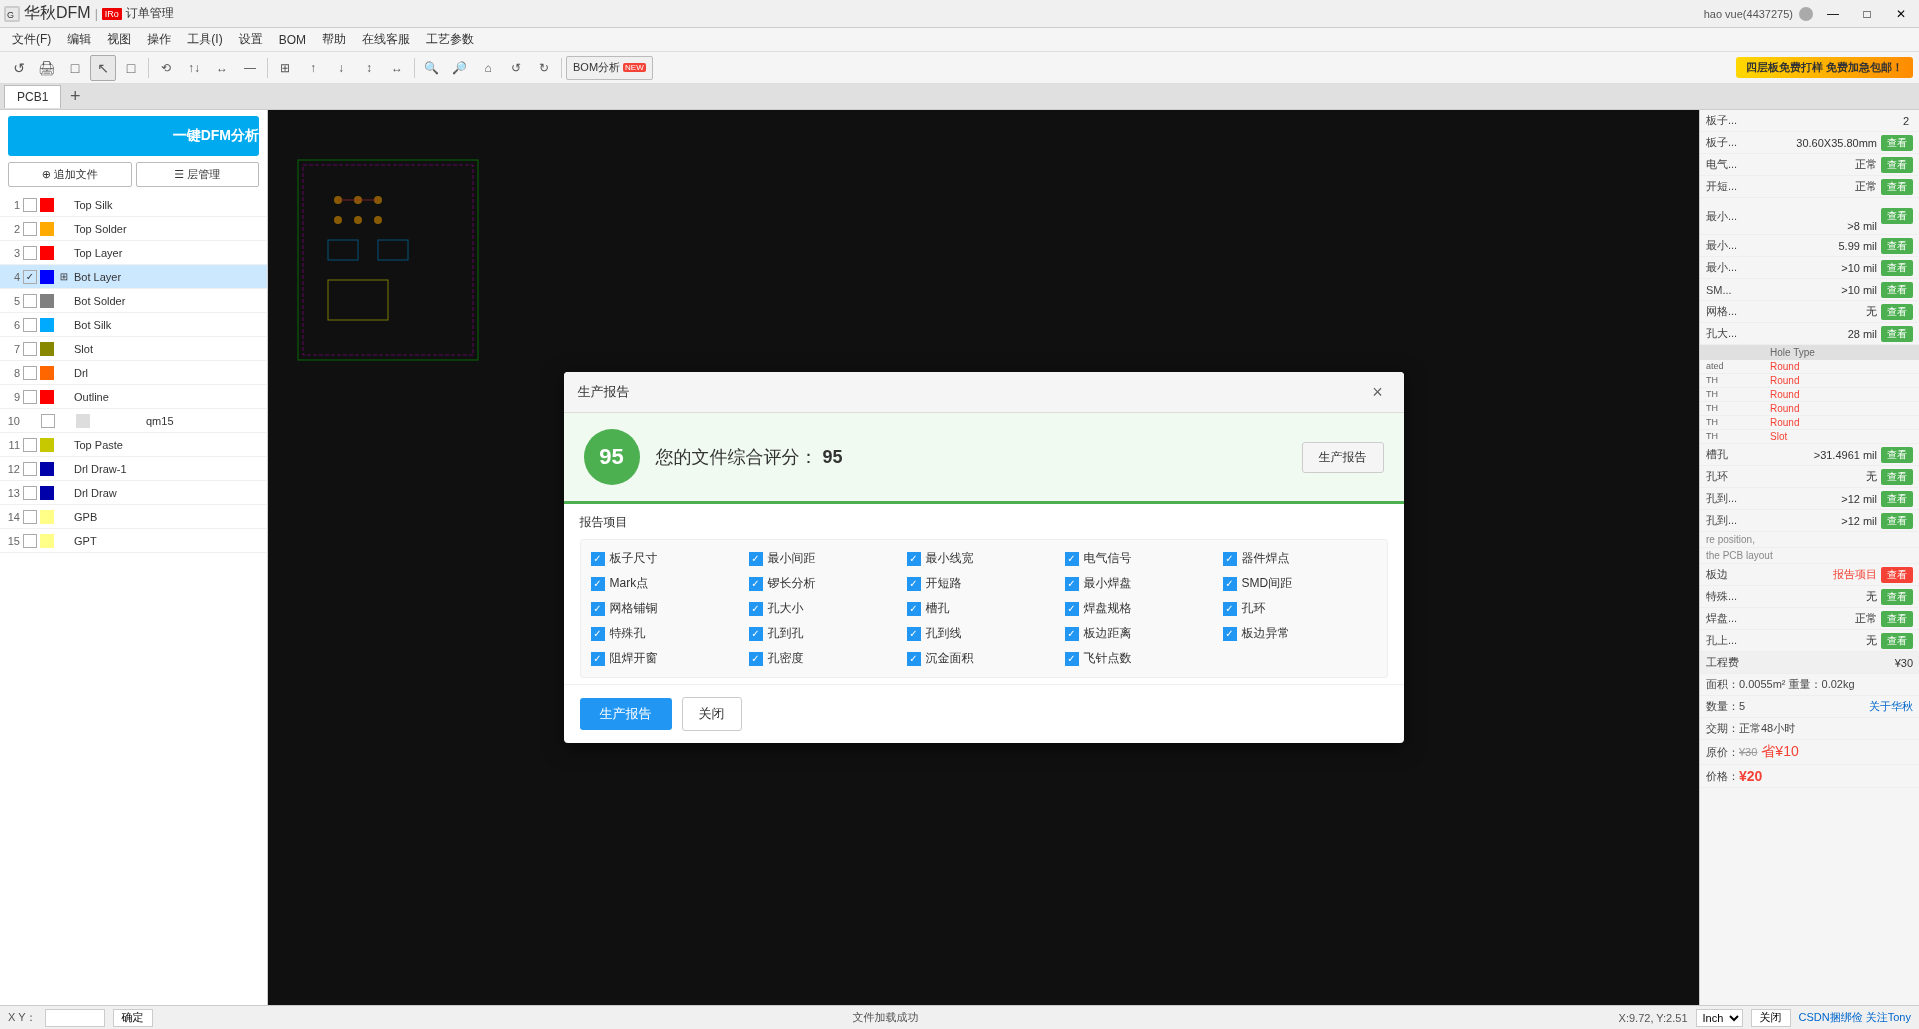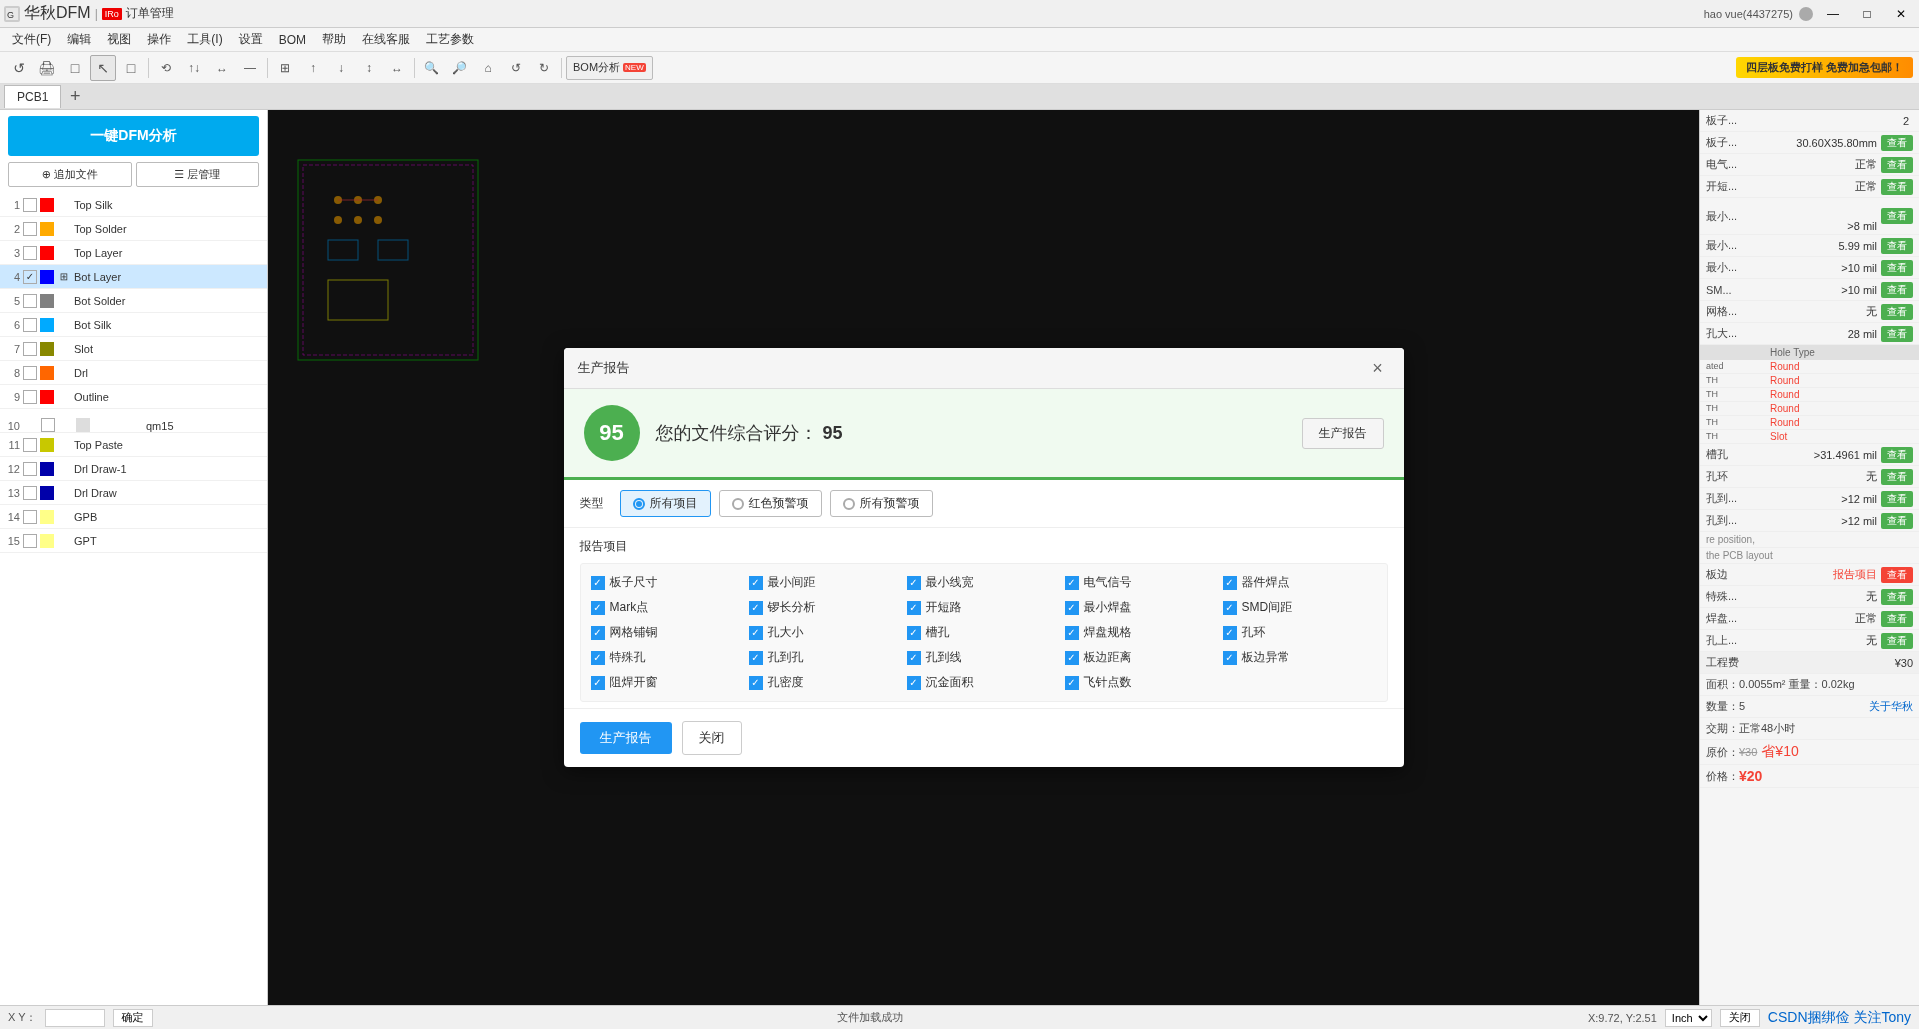--- a/index.html
+++ b/index.html
@@ -113,21 +113,21 @@
 <div id="tab-bar" style="display:flex;align-items:center;background:#e0e0e0;height:26px;border-bottom:1px solid #ccc;padding:0 4px;">
   <div style="padding:4px 12px;font-size:12px;background:white;border:1px solid #bbb;border-bottom:none;cursor:pointer;color:#333;">
     <span>PCB1</span>
   </div>
   <div style="width:20px;height:20px;display:flex;align-items:center;justify-content:center;cursor:pointer;color:#555;font-size:18px;margin-left:4px;">+</div>
 </div>
 
 <div style="display:flex;width:100%;height:calc(1029px - 28px - 24px - 32px - 26px - 24px);position:relative;">
 
   <div id="left-panel" style="width:268px;background:#fff;border-right:1px solid #ccc;display:flex;flex-direction:column;flex-shrink:0;">
-    <div style="background:#00aaee;color:white;font-size:14px;font-weight:bold;height:40px;display:flex;align-items:center;justify-content:center;cursor:pointer;margin:6px 8px;border-radius:3px;">
+    <div style="background:#00aaee;color:white;font-size:14px;font-weight:bold;height:40px;display:flex;align-items:center;justify-content:flex-end;cursor:pointer;margin:6px 8px;border-radius:3px;">
       <span>一键DFM分析</span>
     </div>
     <div style="display:flex;gap:4px;padding:0 8px 6px;">
       <button style="flex:1;background:#fff;border:1px solid #bbb;padding:4px 0;font-size:11px;cursor:pointer;border-radius:2px;display:flex;align-items:center;justify-content:center;gap:3px;color:#333;">
         <span>⊕</span>
         <span>追加文件</span>
       </button>
       <button style="flex:1;background:#fff;border:1px solid #bbb;padding:4px 0;font-size:11px;cursor:pointer;border-radius:2px;display:flex;align-items:center;justify-content:center;gap:3px;color:#333;">
         <span>☰</span>
         <span>层管理</span>
@@ -191,21 +191,21 @@
         <div style="width:14px;height:14px;flex-shrink:0;"></div>
         <span>Drl</span>
       </div>
       <div style="display:flex;align-items:center;height:24px;padding:0 4px;gap:3px;font-size:11px;cursor:pointer;border-bottom:1px solid #f0f0f0;">
         <span style="width:16px;color:#666;text-align:right;flex-shrink:0;">9</span>
         <div style="width:14px;height:14px;border:1px solid #aaa;flex-shrink:0;"></div>
         <div style="width:14px;height:14px;background:#ff0000;flex-shrink:0;"></div>
         <div style="width:14px;height:14px;flex-shrink:0;"></div>
         <span>Outline</span>
       </div>
-      <div style="display:flex;align-items:flex-end;height:24px;padding:0 4px;gap:21px;font-size:11px;cursor:pointer;border-bottom:1px solid #f0f0f0;">
+      <div style="display:flex;align-items:center;height:24px;padding:0 4px;gap:21px;font-size:11px;cursor:pointer;border-bottom:1px solid #f0f0f0;">
         <span style="width:16px;color:#666;text-align:right;flex-shrink:0;">10</span>
         <div style="width:14px;height:14px;border:1px solid #aaa;flex-shrink:0;"></div>
         <div style="width:14px;height:14px;background:#dddddd;flex-shrink:0;"></div>
         <div style="width:14px;height:14px;flex-shrink:0;"></div>
         <span>qm15</span>
       </div>
       <div style="display:flex;align-items:center;height:24px;padding:0 4px;gap:3px;font-size:11px;cursor:pointer;border-bottom:1px solid #f0f0f0;">
         <span style="width:16px;color:#666;text-align:right;flex-shrink:0;">11</span>
         <div style="width:14px;height:14px;border:1px solid #aaa;flex-shrink:0;"></div>
         <div style="width:14px;height:14px;background:#c8c800;flex-shrink:0;"></div>
@@ -281,37 +281,20 @@
           <div style="width:56px;height:56px;border-radius:50%;background:#4caf50;display:flex;align-items:center;justify-content:center;color:white;font-size:22px;font-weight:bold;flex-shrink:0;">
             <span>95</span>
           </div>
           <span style="font-size:18px;color:#333;">
             <span>您的文件综合评分：</span>
             <span style="font-weight:bold;">95</span>
           </span>
           <button style="margin-left:auto;background:#f5f5f5;border:1px solid #ccc;padding:6px 16px;font-size:12px;cursor:pointer;border-radius:3px;color:#333;">生产报告</button>
         </div>
 
-        <div style="display:flex;align-items:center;padding:10px 16px;gap:8px;border-bottom:1px solid #eee;">
-          <span style="font-size:12px;color:#333;margin-right:8px;">类型</span>
-          <div style="display:flex;align-items:center;gap:5px;font-size:12px;color:#333;border:1px solid #2196f3;padding:4px 12px;border-radius:3px;cursor:pointer;background:#e3f2fd;">
-            <div style="width:12px;height:12px;border-radius:50%;border:2px solid #2196f3;display:flex;align-items:center;justify-content:center;flex-shrink:0;">
-              <div style="width:6px;height:6px;border-radius:50%;background:#2196f3;"></div>
-            </div>
-            <span>所有项目</span>
-          </div>
-          <div style="display:flex;align-items:center;gap:5px;font-size:12px;color:#333;border:1px solid #bbb;padding:4px 12px;border-radius:3px;cursor:pointer;background:white;">
-            <div style="width:12px;height:12px;border-radius:50%;border:2px solid #aaa;flex-shrink:0;"></div>
-            <span>红色预警项</span>
-          </div>
-          <div style="display:flex;align-items:center;gap:5px;font-size:12px;color:#333;border:1px solid #bbb;padding:4px 12px;border-radius:3px;cursor:pointer;background:white;">
-            <div style="width:12px;height:12px;border-radius:50%;border:2px solid #aaa;flex-shrink:0;"></div>
-            <span>所有预警项</span>
-          </div>
-        </div>
 
         <div style="padding:10px 16px 6px;">
           <div style="font-size:12px;color:#333;margin-bottom:8px;">报告项目</div>
           <div style="display:grid;grid-template-columns:repeat(5,1fr);gap:8px 4px;padding:10px;background:#f9f9f9;border:1px solid #eee;border-radius:3px;">
             <div style="display:flex;align-items:center;gap:5px;font-size:12px;color:#333;cursor:pointer;">
               <div style="width:14px;height:14px;border:1px solid #2196f3;background:#2196f3;display:flex;align-items:center;justify-content:center;flex-shrink:0;">
                   <span style="color:white;font-size:10px;">✓</span>
                 </div>
               <span>板子尺寸</span>
             </div>
@@ -621,14 +604,14 @@
   <span>X Y：</span>
   <input style="width: 60px; height: 18px; border: 1px solid rgb(204, 204, 204); font-size: 11px; padding: 0px 3px;">
   <button style="height:18px;border:1px solid #ccc;background:white;padding:0 8px;cursor:pointer;font-size:11px;">确定</button>
   <span style="flex:1;text-align:center;">文件加载成功</span>
   <span>X:9.72, Y:2.51</span>
   <select style="font-size:11px;border:1px solid #ccc;background:white;padding:1px 2px;height:18px;">
     <option>Inch</option>
     <option>mm</option>
   </select>
   <button style="height:18px;border:1px solid #ccc;background:white;padding:0 8px;cursor:pointer;font-size:11px;">关闭</button>
-  <span style="color:#0066cc;cursor:pointer;font-size:14px;">CSDN捆绑俭 关注Tony</span>
+  <span style="color:#0066cc;cursor:pointer;font-size:11px;">CSDN捆绑俭 关注Tony</span>
 </div>
 
 </body></html>

